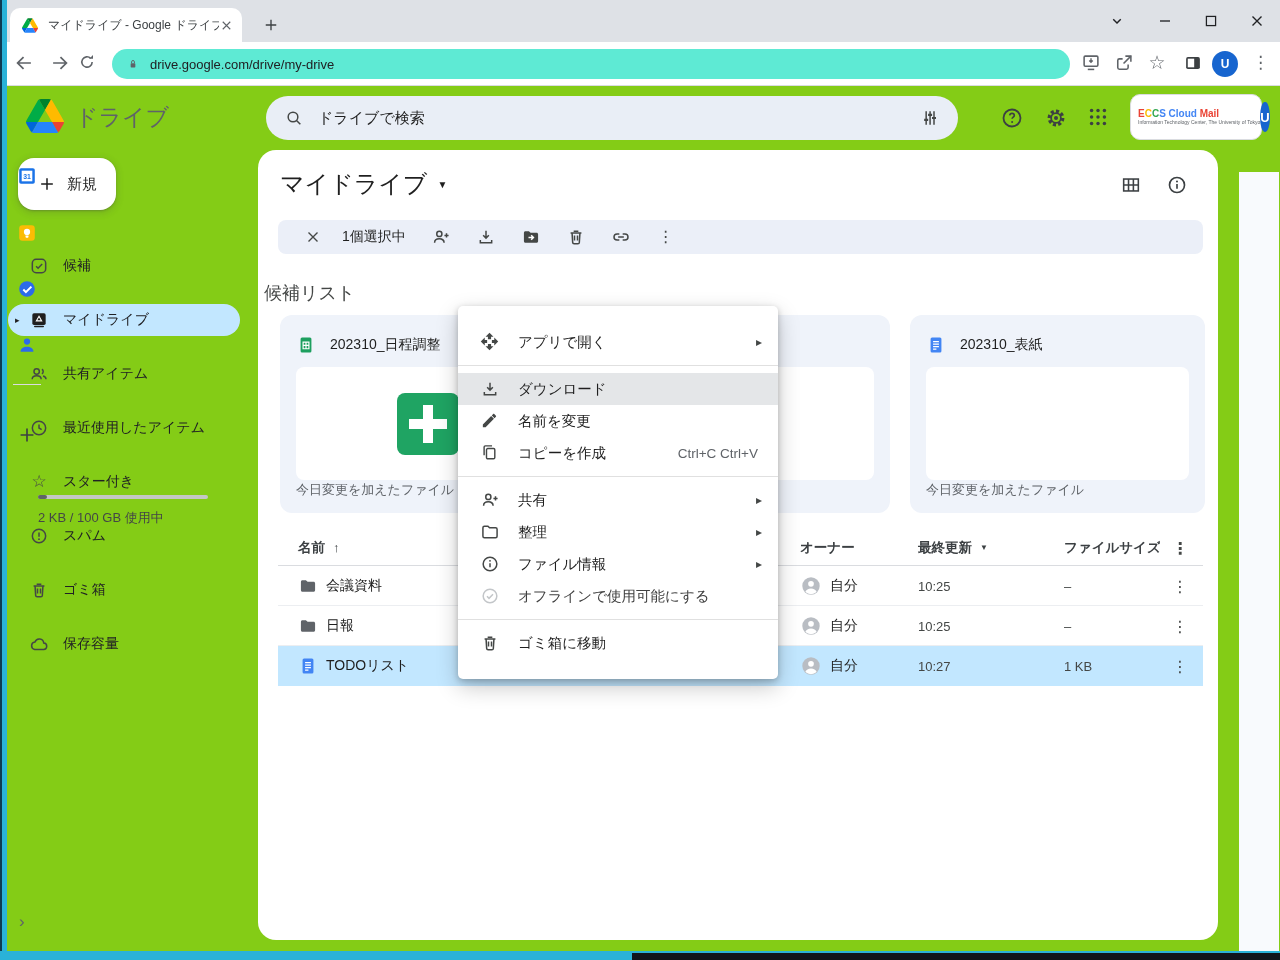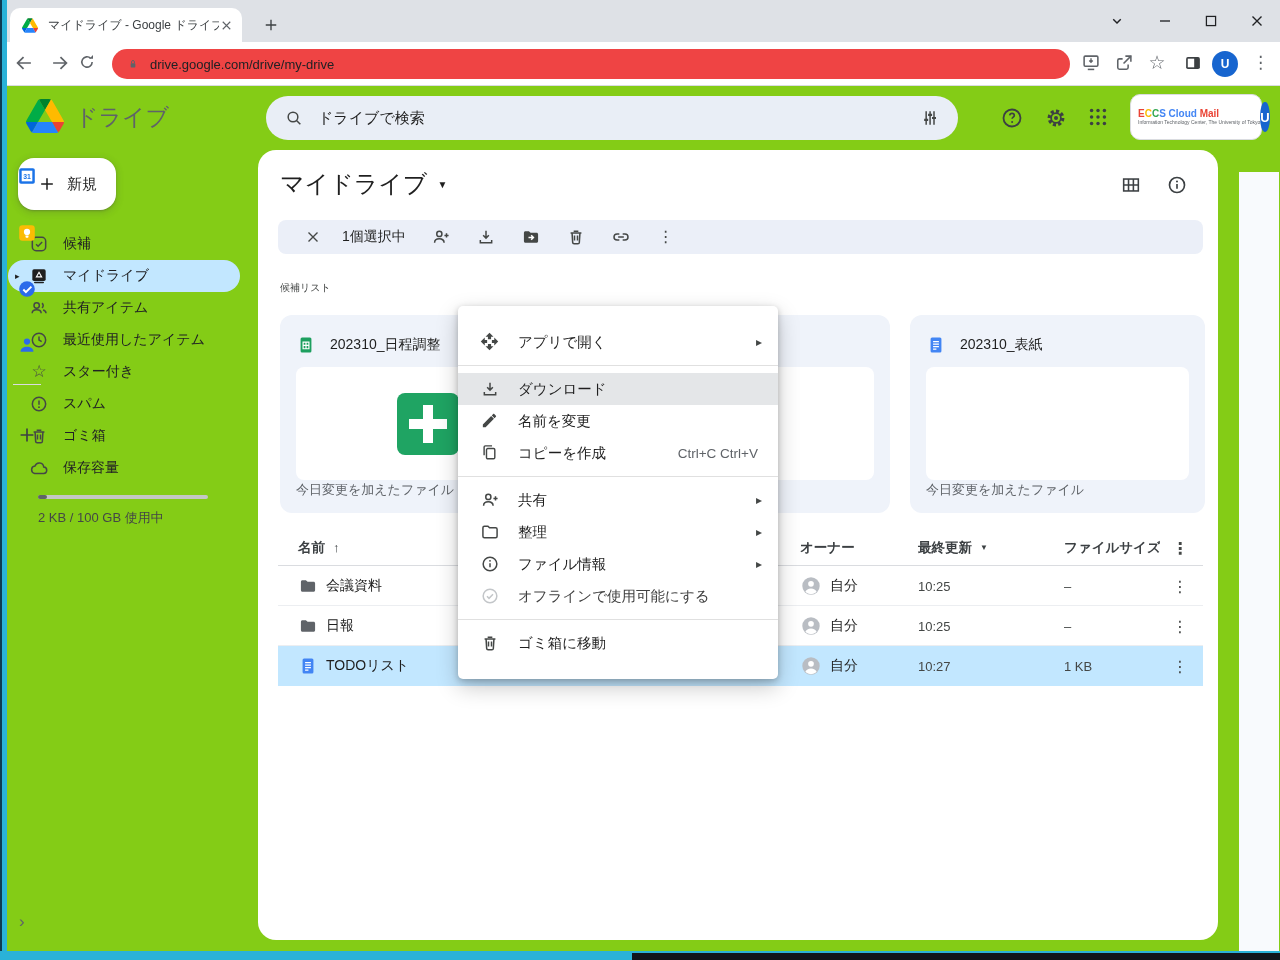--- a/index.html
+++ b/index.html
@@ -20,61 +20,61 @@
   .tab { position:absolute; left:10px; top:8px; width:232px; height:34px; background:#fff; border-radius:10px 10px 0 0; display:flex; align-items:center; padding:0 8px 0 12px; }
   .tab-title { flex:1; font-size:12px; color:#3c4043; white-space:nowrap; overflow:hidden; margin-left:10px; }
   .tab-close { color:#5f6368; }
   .newtab { position:absolute; left:258px; top:12px; width:26px; height:26px; display:flex; align-items:center; justify-content:center; color:#3c4043; }
   .winctl { position:absolute; top:8px; width:30px; height:26px; display:flex; align-items:center; justify-content:center; color:#202124; }
   .wc-chev { left:1102px; } .wc-min { left:1150px; } .wc-max { left:1196px; } .wc-close { left:1242px; }
 
   
   .toolbar { position:absolute; left:0; top:42px; width:1280px; height:44px; background:#fff; border-bottom:1px solid #dadce0; }
   .tb-ic { position:absolute; top:52px; width:22px; height:22px; color:#5f6368; }
-  .urlbar { position:absolute; left:112px; top:49px; width:958px; height:30px; background:#ef4444; border-radius:15px; display:flex; align-items:center; padding:0 14px; }
+  .urlbar { position:absolute; left:112px; top:49px; width:958px; height:30px; background:#5eead4; border-radius:15px; display:flex; align-items:center; padding:0 14px; }
   .url-text { font-size:13px; color:#202124; margin-left:10px; }
   .tb-avatar { position:absolute; left:1212px; top:51px; width:26px; height:26px; border-radius:50%; background:#1765cf; color:#fff; font-size:12px; font-weight:bold; display:flex; align-items:center; justify-content:center; }
   .tb-morev { position:absolute; left:1252px; top:52px; font-size:17px; color:#5f6368; }
 
   
   .drive { position:absolute; left:7px; top:86px; width:1273px; height:866px; background:#84cc16; }
   .drv-logo { position:absolute; left:19px; top:13px; }
   .drv-name { position:absolute; left:68px; top:16px; font-size:23px; color:#5f6368; }
   .searchbar { position:absolute; left:259px; top:10px; width:692px; height:44px; background:#e9eef6; border-radius:22px; display:flex; align-items:center; padding:0 18px; color:#444746; }
   .search-ph { font-size:15px; color:#1f1f1f; margin-left:14px; flex:1; }
   .hdr-ic { position:absolute; top:20px; width:24px; height:24px; color:#3c4043; }
   .badge { position:absolute; left:1123px; top:8px; width:132px; height:46px; background:#fff; border:1px solid #dadce0; border-radius:10px; display:flex; align-items:center; padding:0 7px; }
   .badge-txt { flex:1; line-height:1.05; }
   .badge-title { font-size:10px; font-weight:bold; white-space:nowrap; }
   .badge-sub { font-size:5px; color:#5f6368; white-space:nowrap; overflow:hidden; }
   .badge-avatar { width:30px; height:30px; border-radius:50%; background:#1765cf; color:#fff; font-size:13px; font-weight:bold; display:flex; align-items:center; justify-content:center; }
 
   
   .newbtn { position:absolute; left:11px; top:72px; width:98px; height:52px; background:#fff; border-radius:16px; box-shadow:0 1px 2px rgba(60,64,67,.3),0 2px 6px 2px rgba(60,64,67,.15); display:flex; align-items:center; justify-content:center; gap:10px; font-size:15px; color:#1f1f1f; }
   .nav { position:absolute; left:1px; top:142px; width:232px; }
-  .nav-item { position:relative; height:32px; display:flex; align-items:center; border-radius:16px; color:#202124; }
+  .nav-item { position:relative; height:32px; display:flex; align-items:center; border-radius:16px; color:#202124;margin-top:22px; }
   .nav-item .ni-icon { position:absolute; left:21px; width:20px; height:20px; color:#444746; }
   .nav-item .ni-label { position:absolute; left:55px; font-size:14px; white-space:nowrap; }
   .nav-item.selected { background:#c2e7ff; }
   .nav-item.selected .ni-icon { color:#1f1f1f; }
   .nav-item .ni-arrow { position:absolute; left:7px; font-size:9px; color:#1f1f1f; }
   .storagebar { position:absolute; left:31px; top:409px; width:170px; height:4px; background:#c4c7c5; border-radius:2px; }
   .storagebar .fill { width:9px; height:4px; background:#5f6368; border-radius:2px; }
   .storagetxt { position:absolute; left:31px; top:423px; font-size:13px; color:#444746; }
 
   
   .panel { position:absolute; left:251px; top:64px; width:960px; height:790px; background:#fff; border-radius:18px; }
   .p-title { position:absolute; left:22px; top:18px; font-size:24px; color:#1f1f1f; display:flex; align-items:center; gap:10px; }
   .p-title .caret { font-size:10px; color:#1f1f1f; }
   .p-hdr-ic { position:absolute; top:24px; width:22px; height:22px; color:#3c4043; }
   .selbar { position:absolute; left:20px; top:70px; width:925px; height:34px; background:#ebeff8; border-radius:8px; display:flex; align-items:center; color:#444746; }
   .selbar .sb-x { margin-left:26px; width:18px; height:18px; color:#444746; }
   .selbar .sb-count { margin-left:20px; font-size:14px; color:#1f1f1f; white-space:nowrap; }
   .selbar .sb-ic { margin-left:25px; width:20px; height:20px; color:#444746; }
-  .suglabel { position:absolute; left:22px; top:131px; font-size:10px; color:#444746; }
+  .suglabel { position:absolute; left:6px; top:131px; font-size:18px; color:#444746; }
 
   .card { position:absolute; top:165px; width:295px; height:198px; background:#eff3fa; border-radius:12px; }
   .card.c0 { left:22px; } .card.c1 { left:337px; } .card.c2 { left:652px; }
   .card-head { position:absolute; left:16px; top:20px; display:flex; align-items:center; gap:14px; }
   .card-title { font-size:14px; color:#1f1f1f; white-space:nowrap; }
   .card-preview { position:absolute; left:16px; right:16px; top:52px; height:113px; background:#fff; border-radius:8px; display:flex; align-items:center; justify-content:center; }
   .sheet-thumb { width:62px; height:62px; background:#1fa463; border-radius:8px; position:relative; }
   .sheet-thumb::before { content:""; position:absolute; left:12px; top:26px; width:38px; height:10px; background:#fff; }
   .sheet-thumb::after { content:""; position:absolute; left:26px; top:12px; width:10px; height:38px; background:#fff; }
   .card-caption { position:absolute; left:16px; bottom:14px; font-size:13px; color:#5f6368; white-space:nowrap; }

